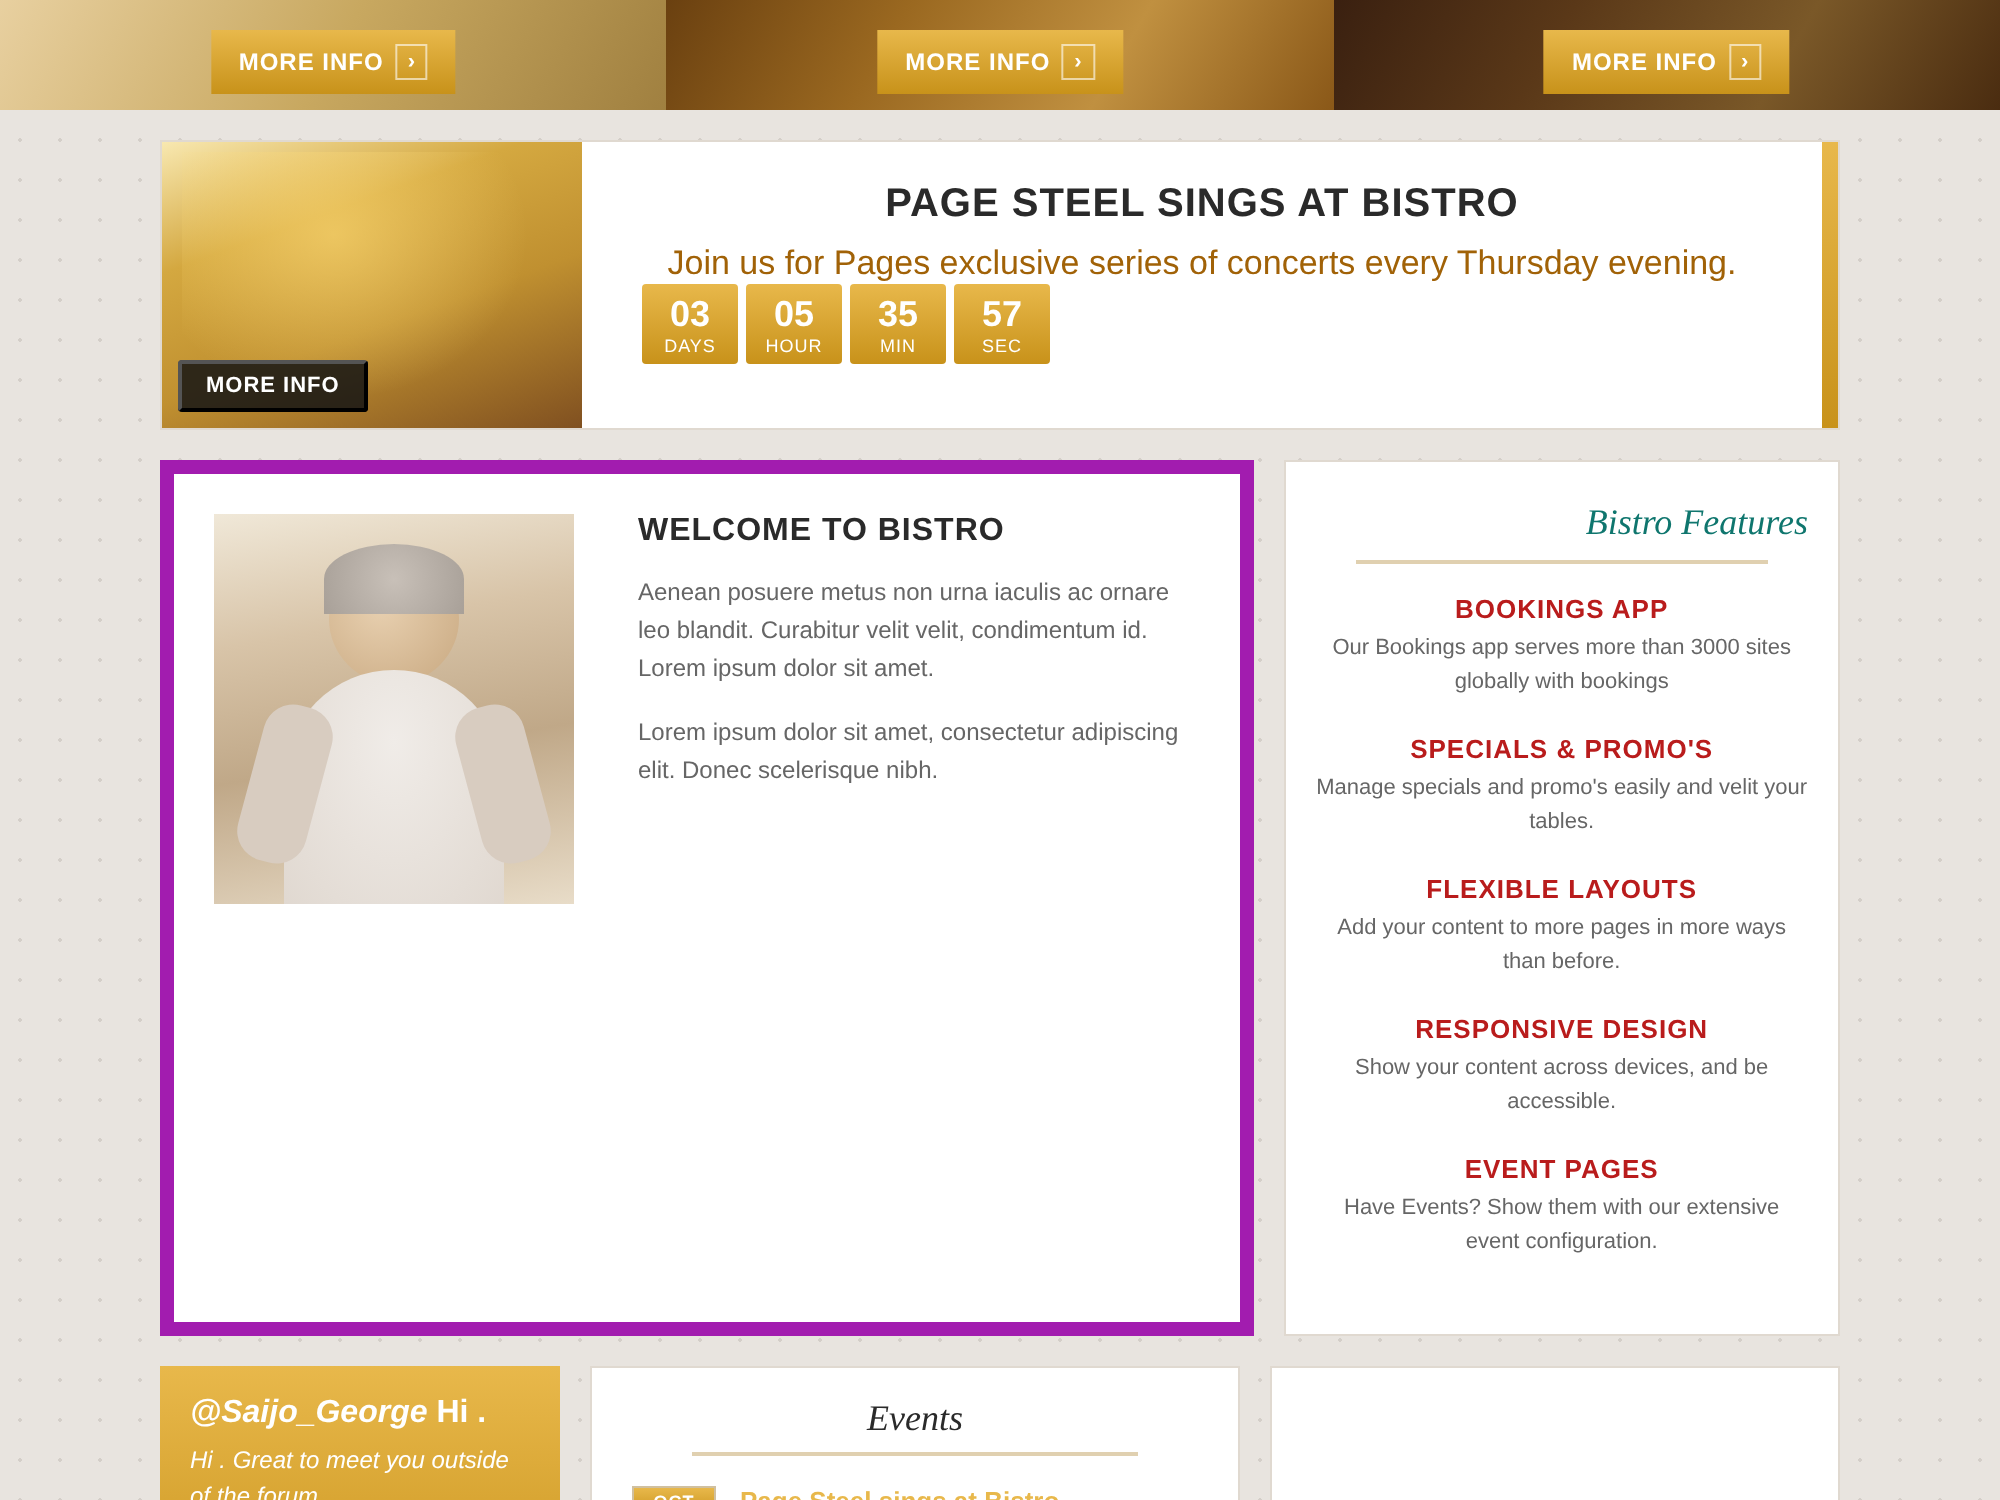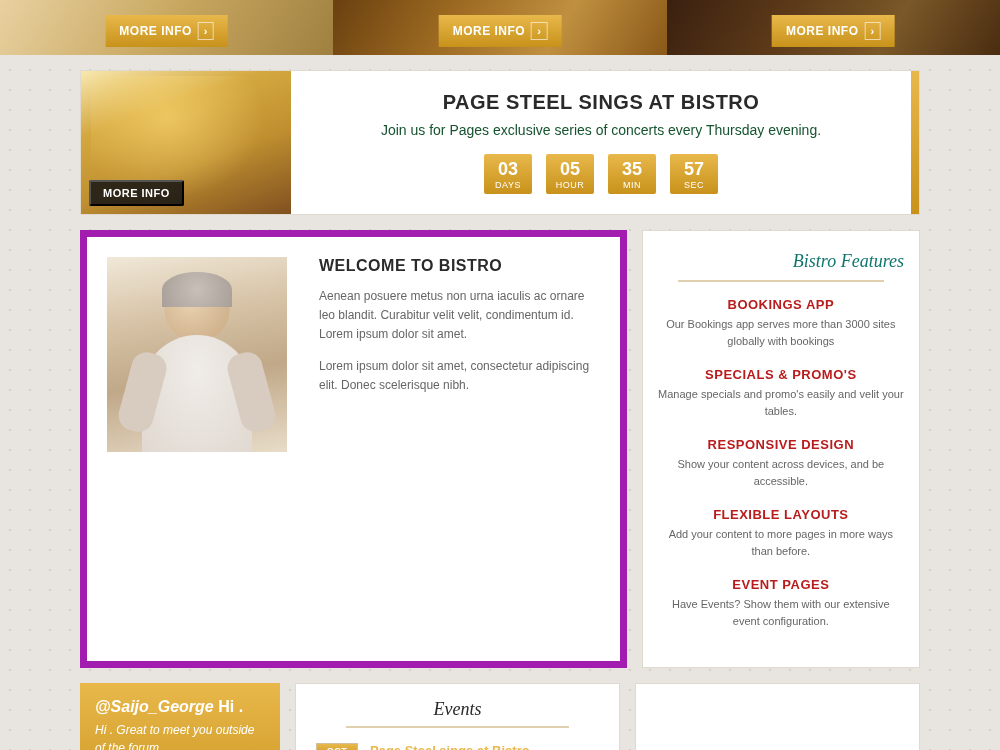--- a/index.html
+++ b/index.html
@@ -98,28 +98,27 @@
       text-align: center;
     }
     .event-banner-title {
       font-size: 20px;
       font-weight: bold;
       color: #2a2a2a;
       margin-bottom: 8px;
       letter-spacing: 0.5px;
     }
     .event-banner-subtitle {
-      font-size: 14px;
-      color: #14532d;
-      margin-bottom: 16px;
+      font-size: 17px;
+      color: #a16207;
+      margin-bottom: 0;
     }
     .countdown {
       display: flex;
-      justify-content: center;
-      gap: 14px;
+      gap: 4px;
     }
     .countdown-item {
       background: linear-gradient(to bottom, #e8b84b, #c8921a);
       color: #fff;
       width: 48px;
       padding: 6px 4px 4px;
       text-align: center;
       border-radius: 2px;
     }
     .countdown-num {
@@ -410,26 +409,26 @@
 
     <div class="feature-item">
       <div class="feature-name">BOOKINGS APP</div>
       <div class="feature-desc">Our Bookings app serves more than 3000 sites globally with bookings</div>
     </div>
     <div class="feature-item">
       <div class="feature-name">SPECIALS &amp; PROMO'S</div>
       <div class="feature-desc">Manage specials and promo's easily and velit your tables.</div>
     </div>
     <div class="feature-item">
+      <div class="feature-name">FLEXIBLE LAYOUTS</div>
+      <div class="feature-desc">Add your content to more pages in more ways than before.</div>
+    </div>
+    <div class="feature-item">
       <div class="feature-name">RESPONSIVE DESIGN</div>
       <div class="feature-desc">Show your content across devices, and be accessible.</div>
-    </div>
-    <div class="feature-item">
-      <div class="feature-name">FLEXIBLE LAYOUTS</div>
-      <div class="feature-desc">Add your content to more pages in more ways than before.</div>
     </div>
     <div class="feature-item">
       <div class="feature-name">EVENT PAGES</div>
       <div class="feature-desc">Have Events? Show them with our extensive event configuration.</div>
     </div>
   </div>
 </div>
 
 <div class="bottom-row">
 

